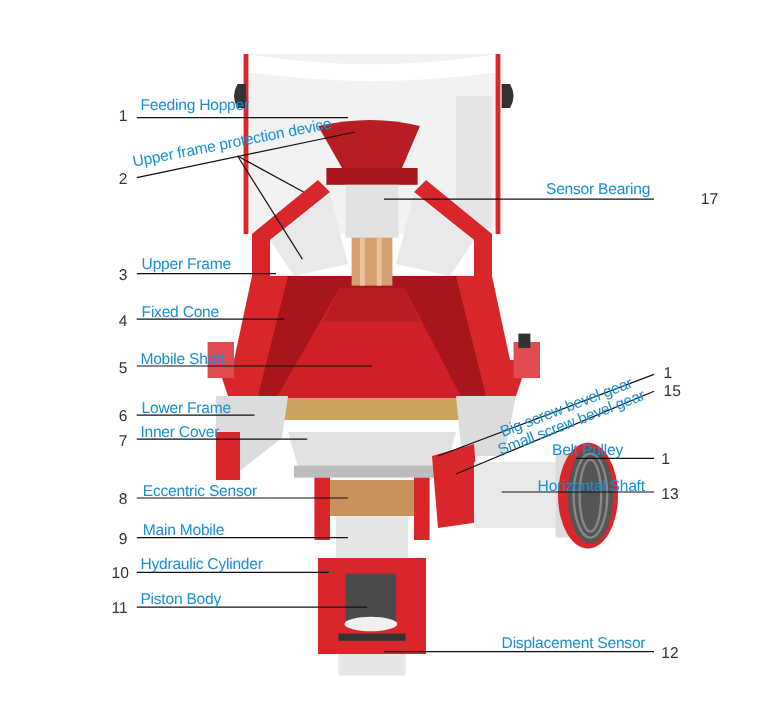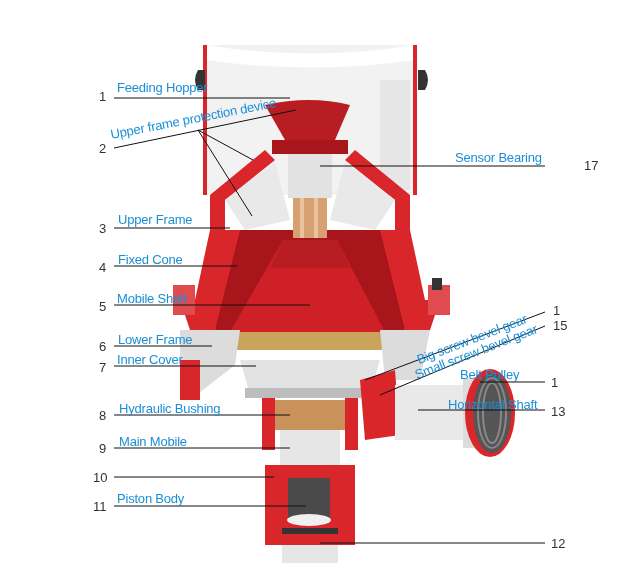--- a/index.html
+++ b/index.html
@@ -135,33 +135,35 @@
   <span class="num" style="left:93px;top:499px">11</span>
 
   
   <span class="lbl" style="left:117px;top:80px">Feeding Hopper</span>
   <span class="lbl rot" style="left:112px;top:127px;transform:rotate(-11deg)">Upper frame protection device</span>
   <span class="lbl" style="left:118px;top:212px">Upper Frame</span>
   <span class="lbl" style="left:118px;top:252px">Fixed Cone</span>
   <span class="lbl" style="left:117px;top:291px">Mobile Shaft</span>
   <span class="lbl" style="left:118px;top:332px">Lower Frame</span>
   <span class="lbl" style="left:117px;top:352px">Inner Cover</span>
-  <span class="lbl" style="left:119px;top:401px">Hydraulic Bushing</span>
+  <span class="lbl" style="left:119px;top:401px">Eccentric Sensor</span>
   <span class="lbl" style="left:119px;top:434px">Main Mobile</span>
+  <span class="lbl" style="left:117px;top:462px">Hydraulic Cylinder</span>
   <span class="lbl" style="left:117px;top:491px">Piston Body</span>
 
   
   <span class="lbl" style="left:455px;top:150px">Sensor Bearing</span>
   <span class="num" style="left:584px;top:158px">17</span>
 
   <span class="lbl rot" style="left:420px;top:352px;transform:rotate(-21deg)">Big screw bevel gear</span>
   <span class="num" style="left:553px;top:303px">1</span>
   <span class="lbl rot" style="left:418px;top:367px;transform:rotate(-21deg)">Small screw bevel gear</span>
   <span class="num" style="left:553px;top:318px">15</span>
 
   <span class="lbl" style="left:460px;top:367px">Belt Pulley</span>
   <span class="num" style="left:551px;top:375px">1</span>
 
   <span class="lbl" style="left:448px;top:397px">Horizontal Shaft</span>
   <span class="num" style="left:551px;top:404px">13</span>
 
+  <span class="lbl" style="left:418px;top:528px">Displacement Sensor</span>
   <span class="num" style="left:551px;top:536px">12</span>
 </div>
 
 </body></html>

